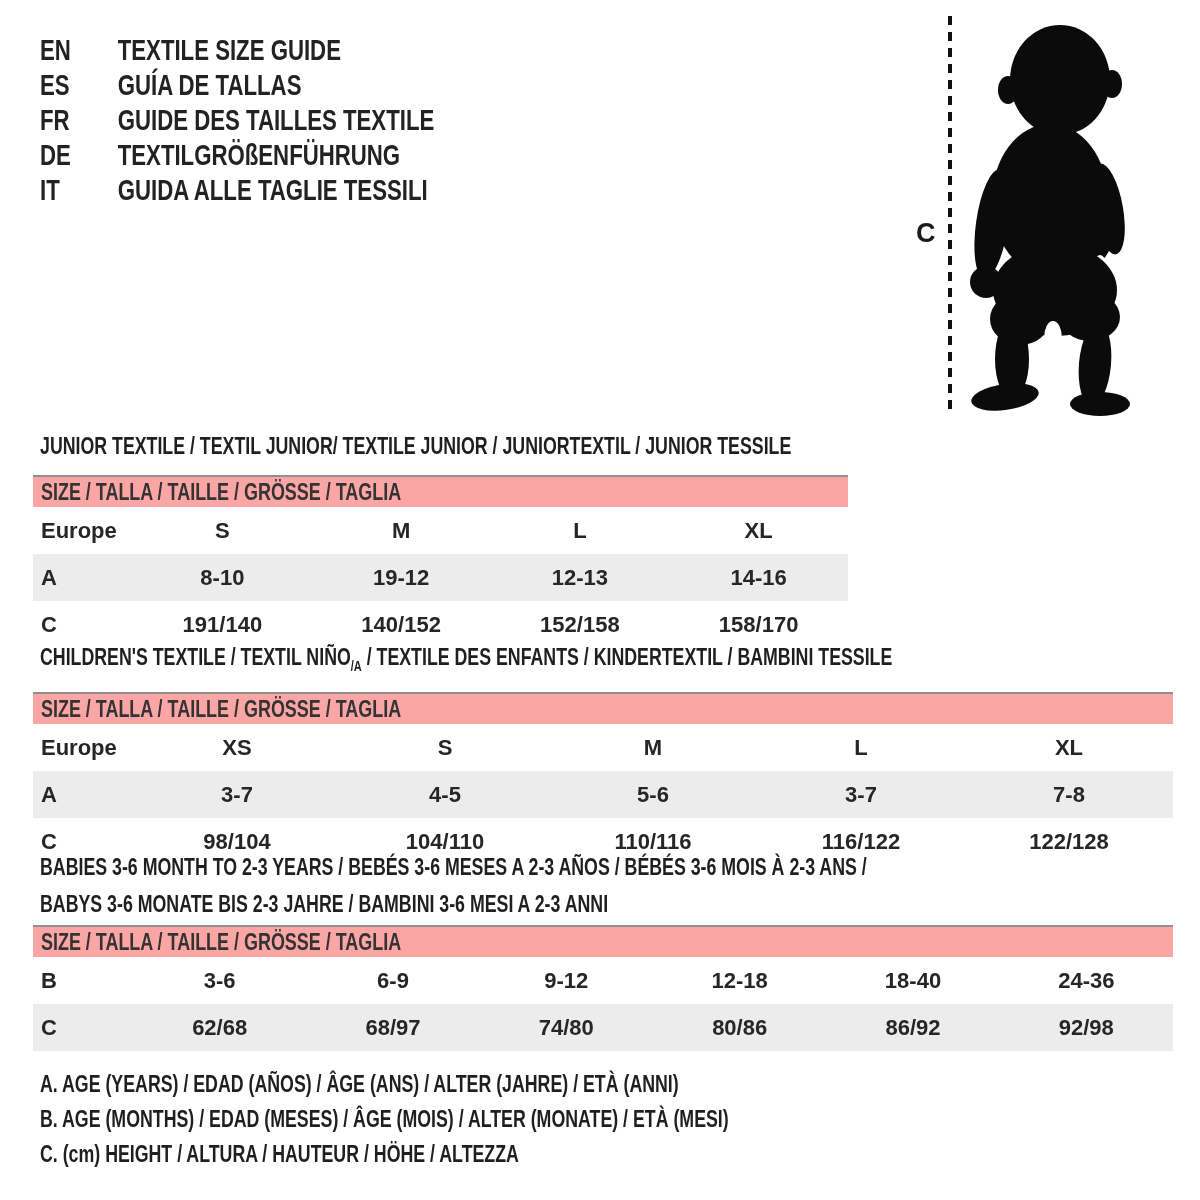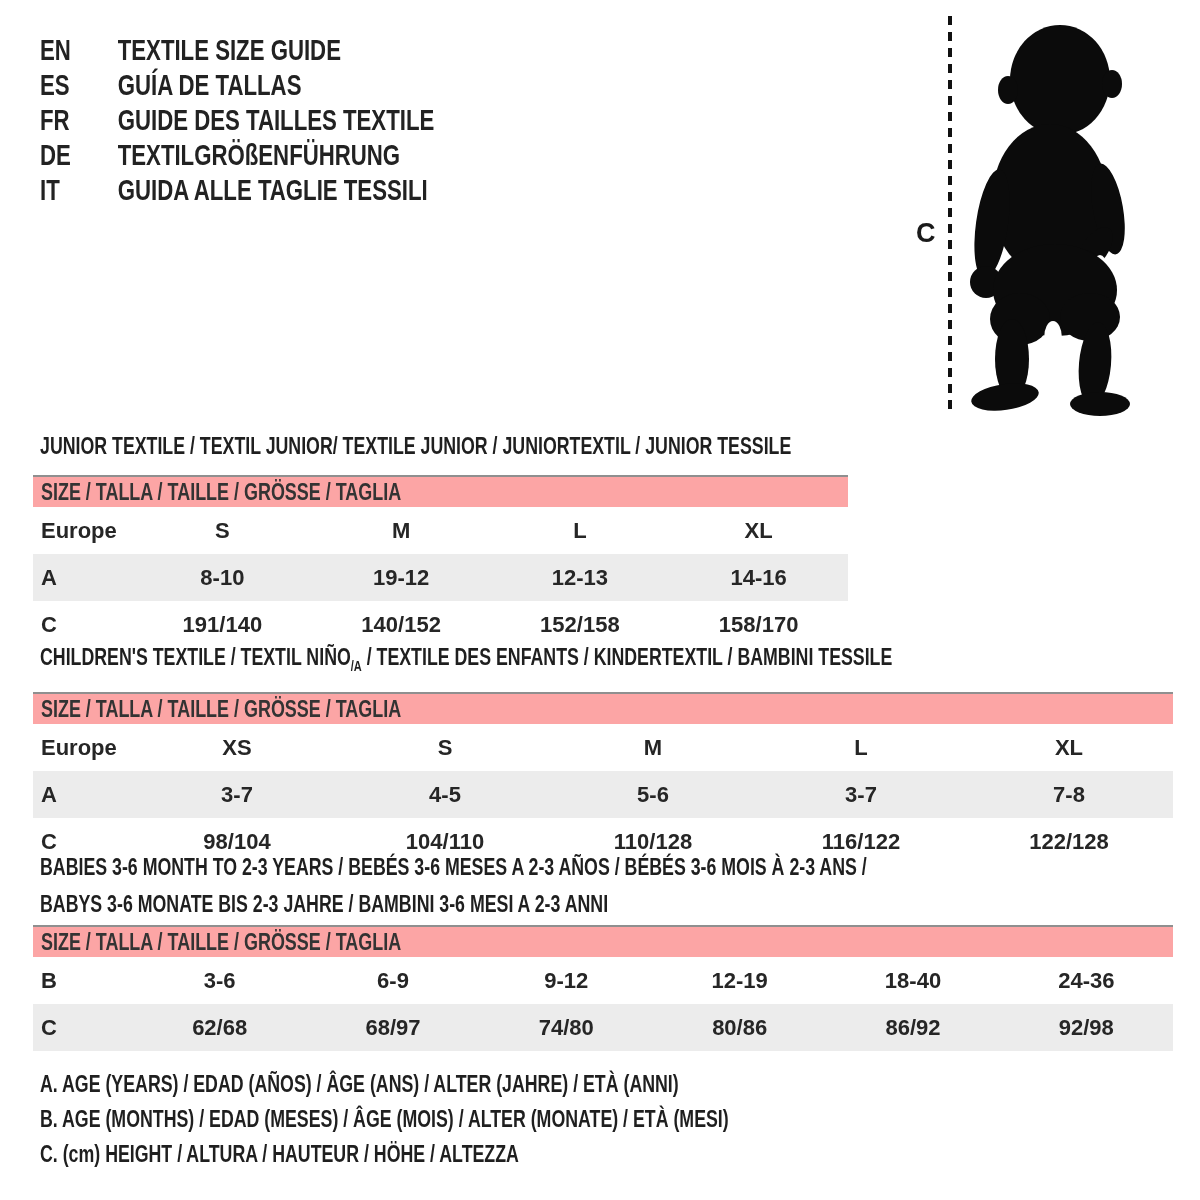--- a/index.html
+++ b/index.html
@@ -216,40 +216,40 @@
       <span class="tcell">3-7</span>
       <span class="tcell">4-5</span>
       <span class="tcell">5-6</span>
       <span class="tcell">3-7</span>
       <span class="tcell">7-8</span>
     </div>
     <div class="trow cols5">
       <span class="row-label">C</span>
       <span class="tcell">98/104</span>
       <span class="tcell">104/110</span>
-      <span class="tcell">110/128</span>
+      <span class="tcell">110/116</span>
       <span class="tcell">116/122</span>
       <span class="tcell">122/128</span>
     </div>
   </div>
 
   <div class="section-title title-babies">
     <div>BABIES 3-6 MONTH TO 2-3 YEARS / BEBÉS 3-6 MESES A 2-3 AÑOS / BÉBÉS 3-6 MOIS À 2-3 ANS /</div>
     <div>BABYS 3-6 MONATE BIS 2-3 JAHRE / BAMBINI 3-6 MESI A 2-3 ANNI</div>
   </div>
   <div class="size-table t3">
     <div class="thead">
       <span>SIZE / TALLA / TAILLE / GRÖSSE / TAGLIA</span>
     </div>
     <div class="trow cols6">
       <span class="row-label">B</span>
       <span class="tcell">3-6</span>
       <span class="tcell">6-9</span>
       <span class="tcell">9-12</span>
-      <span class="tcell">12-19</span>
+      <span class="tcell">12-18</span>
       <span class="tcell">18-40</span>
       <span class="tcell">24-36</span>
     </div>
     <div class="trow cols6 alt">
       <span class="row-label">C</span>
       <span class="tcell">62/68</span>
       <span class="tcell">68/97</span>
       <span class="tcell">74/80</span>
       <span class="tcell">80/86</span>
       <span class="tcell">86/92</span>

